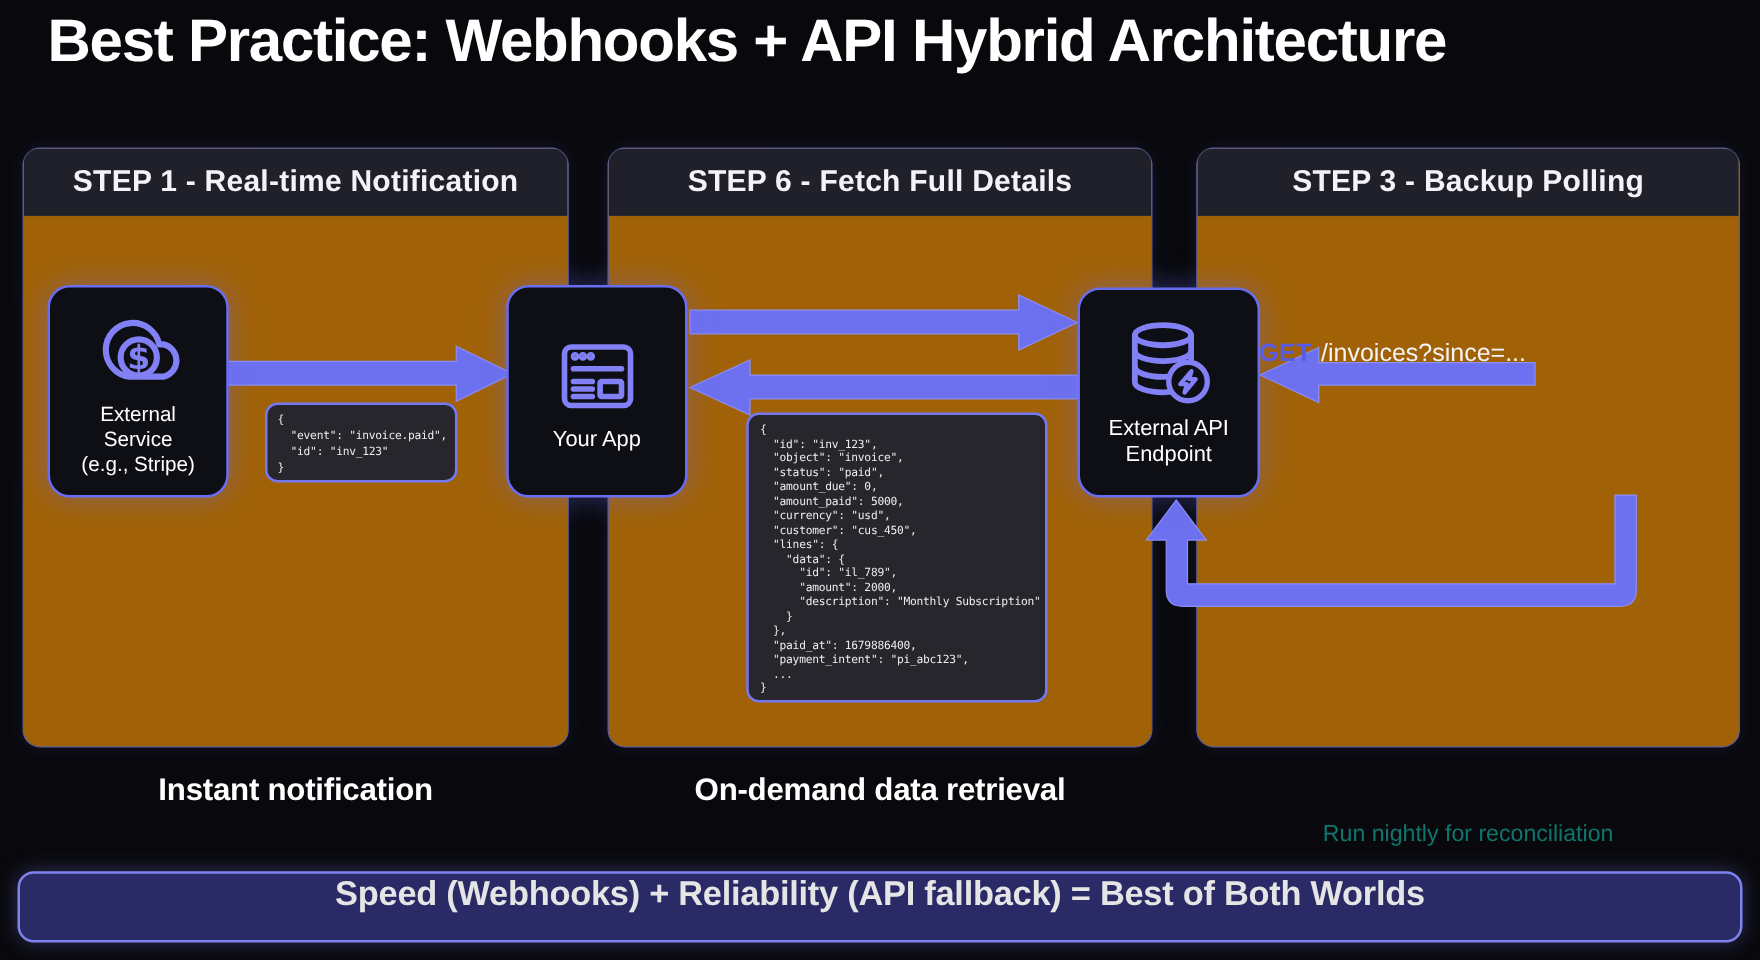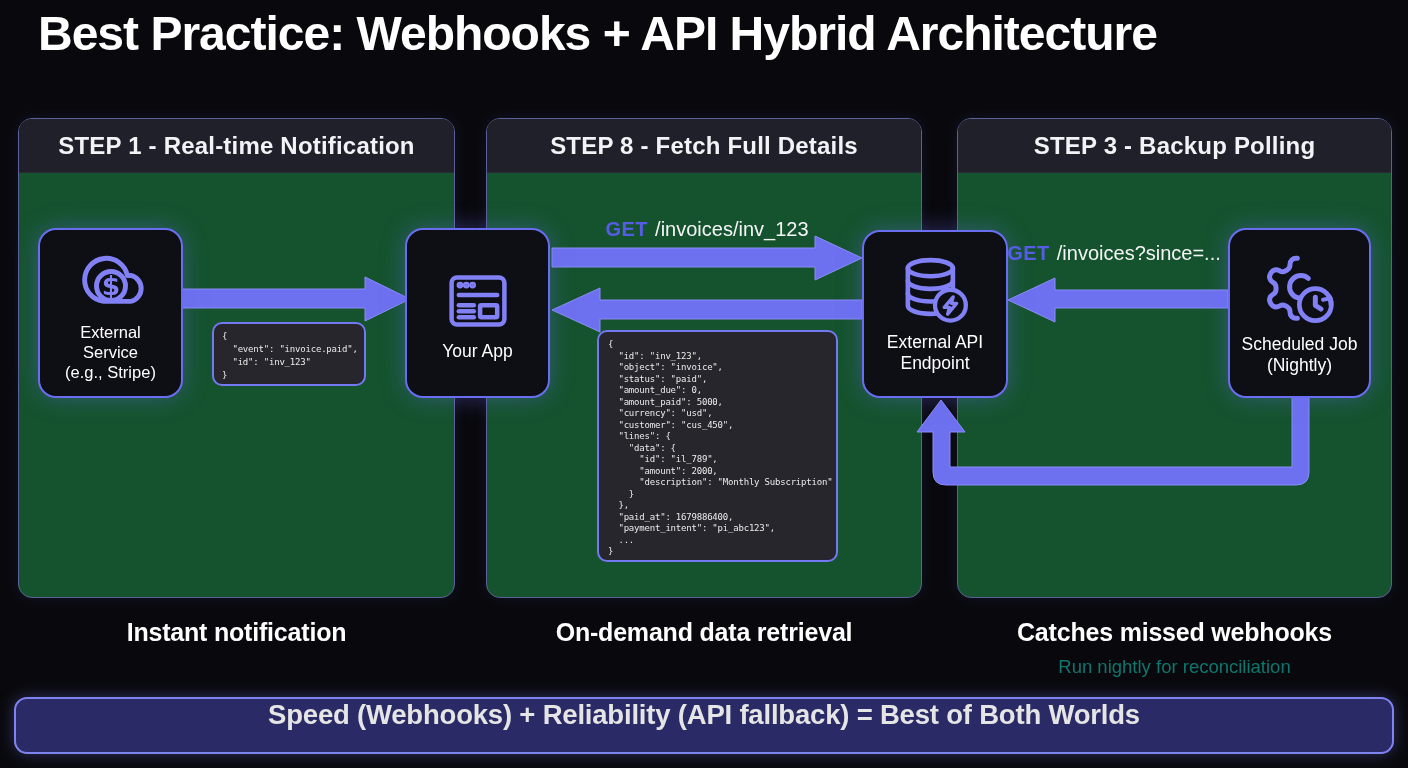--- a/index.html
+++ b/index.html
@@ -19,21 +19,21 @@
   body{font-family:"Liberation Sans",sans-serif;}
   .stage{position:relative;width:1408px;height:768px;background:#09090d;overflow:hidden;}
 
   .page-title{
     position:absolute;left:38px;top:6px;width:1340px;
     color:#fff;font-size:48px;font-weight:700;letter-spacing:-1px;white-space:nowrap;
   }
 
   .panel{
     position:absolute;top:118px;height:480px;
-    background:#14532d;border:1.5px solid var(--panel-border);border-radius:14px;
+    background:#a16207;border:1.5px solid var(--panel-border);border-radius:14px;
     box-shadow:0 0 14px rgba(99,102,241,.12);
   }
   .panel-header{
     height:54px;background:#20202a;border-radius:12px 12px 0 0;
     border-bottom:1px solid rgba(255,255,255,.05);
     display:flex;align-items:center;justify-content:center;
     color:#f2f2f7;font-size:24px;font-weight:600;letter-spacing:.2px;
   }
   .panel-1{left:18px;width:437px;}
   .panel-2{left:486px;width:436px;}
@@ -43,21 +43,21 @@
   .arrow-shape{fill:var(--arrow);stroke:#8b8ef7;stroke-width:1;}
 
   .arrow-label{
     position:absolute;z-index:3;text-align:center;white-space:nowrap;
     font-size:20px;color:#f5f5f8;
   }
   .arrow-label .method{font-weight:700;color:var(--method);letter-spacing:.5px;}
   .arrow-label .path{margin-left:7px;font-weight:400;}
   .label-webhook{left:182px;top:259px;width:228px;}
   .label-fetch{left:552px;top:218px;width:310px;}
-  .label-poll{left:1000px;top:242px;width:228px;}
+  .label-poll{left:1000px;top:272px;width:228px;}
 
   .node{
     position:absolute;z-index:4;
     background:#0e0e15;border:2px solid var(--node-border);border-radius:18px;
     box-shadow:0 0 24px rgba(105,109,240,.38);
     display:flex;flex-direction:column;align-items:center;justify-content:center;
     gap:4px;padding:8px 4px;
   }
   .node-label{
     color:#fff;font-size:17.5px;line-height:21px;text-align:center;white-space:pre-line;
@@ -104,40 +104,37 @@
 
   <h1 class="page-title">Best Practice: Webhooks + API Hybrid Architecture</h1>
 
   <section class="panel panel-1">
     <header class="panel-header">
       <span>STEP 1 - Real-time Notification</span>
     </header>
   </section>
   <section class="panel panel-2">
     <header class="panel-header">
-      <span>STEP 8 - Fetch Full Details</span>
+      <span>STEP 6 - Fetch Full Details</span>
     </header>
   </section>
   <section class="panel panel-3">
     <header class="panel-header">
       <span>STEP 3 - Backup Polling</span>
     </header>
   </section>
 
   <svg class="arrow-layer" width="1408" height="768" viewBox="0 0 1408 768">
     <polygon class="arrow-shape" points="182,289 365,289 365,277 410,299 365,321 365,308 182,308"></polygon>
     <polygon class="arrow-shape" points="552,248 815,248 815,236 862,258 815,280 815,267 552,267"></polygon>
     <polygon class="arrow-shape" points="862,300 600,300 600,288 552,310 600,332 600,319 862,319"></polygon>
     <polygon class="arrow-shape" points="1228,290 1055,290 1055,278 1008,300 1055,322 1055,308 1228,308"></polygon>
     <path class="arrow-shape" d="M917,432 L941,400 L965,432 L950,432 L950,467 L1292,467 L1292,396 L1309,396 L1309,472 Q1309,485 1296,485 L946,485 Q933,485 933,472 L933,432 Z"></path>
   </svg>
 
-  <div class="arrow-label label-fetch">
-    <span class="method">GET</span><span class="path">/invoices/inv_123</span>
-  </div>
   <div class="arrow-label label-poll">
     <span class="method">GET</span><span class="path">/invoices?since=...</span>
   </div>
 
   <div class="node node-external-service">
     <svg class="icon" width="74" height="74" viewBox="0 0 24 24" fill="none" stroke="#8181f5" stroke-width="1.6" stroke-linecap="round" stroke-linejoin="round">
       <path d="M18.4 10.2h-1.1A7 7 0 1 0 9.6 18.6h8.8a4.3 4.3 0 0 0 0-8.4z"></path>
       <circle cx="12" cy="13.6" r="4.7" fill="#0e0e15"></circle>
       <text x="12" y="16.7" text-anchor="middle" font-family="DejaVu Sans, sans-serif" font-size="8.6" font-weight="bold" fill="#8181f5" stroke="none">$</text>
     </svg>
@@ -168,32 +165,20 @@
       <path d="M17.8 4.6v7.2"></path>
       <path d="M3.2 8.7c0 1.45 3.27 2.6 7.3 2.6s7.3-1.15 7.3-2.6"></path>
       <path d="M3.2 12.8c0 1.45 3.27 2.6 7.3 2.6 1.3 0 2.5-.12 3.56-.33"></path>
       <circle cx="17" cy="16.6" r="5" fill="#0e0e15" stroke-width="1.4"></circle>
       <polygon points="17.9,13.9 15,17.3 16.7,17.3 16.1,19.5 19,16 17.3,16" stroke-width="1.1" fill="none"></polygon>
     </svg>
     <div class="node-label">External API
 Endpoint</div>
   </div>
 
-  <div class="node node-scheduled-job">
-    <svg class="icon" width="80" height="80" viewBox="0 0 24 24" fill="none" stroke="#8181f5" stroke-width="1.5" stroke-linecap="round" stroke-linejoin="round">
-      <path d="M11.2 2.5h-.4a1.8 1.8 0 0 0-1.8 1.8v.16a1.8 1.8 0 0 1-.9 1.56l-.39.22a1.8 1.8 0 0 1-1.8 0l-.13-.07a1.8 1.8 0 0 0-2.46.66l-.2.34a1.8 1.8 0 0 0 .66 2.46l.13.09a1.8 1.8 0 0 1 .9 1.55v.46a1.8 1.8 0 0 1-.9 1.57l-.13.08a1.8 1.8 0 0 0-.66 2.46l.2.34a1.8 1.8 0 0 0 2.46.66l.13-.07a1.8 1.8 0 0 1 1.8 0l.39.22a1.8 1.8 0 0 1 .9 1.56v.16a1.8 1.8 0 0 0 1.8 1.8h.4"></path>
-      <path d="M13.6 14.2a3.4 3.4 0 1 1 .9-5.7"></path>
-      <circle cx="16.6" cy="16.4" r="4.8" fill="#0e0e15" stroke-width="1.4"></circle>
-      <path d="M16.6 14.2v2.4l1.7 1.1"></path>
-      <path d="M20.9 14.3a4.8 4.8 0 0 1 .4 2"></path>
-      <polyline points="19.6,12.6 21.2,14.5 18.9,14.9" stroke-width="1.2"></polyline>
-    </svg>
-    <div class="node-label">Scheduled Job
-(Nightly)</div>
-  </div>
 
   <pre class="code-block code-webhook">{
   "event": "invoice.paid",
   "id": "inv_123"
 }</pre>
   <pre class="code-block code-invoice">{
   "id": "inv_123",
   "object": "invoice",
   "status": "paid",
   "amount_due": 0,
@@ -207,20 +192,19 @@
       "description": "Monthly Subscription"
     }
   },
   "paid_at": 1679886400,
   "payment_intent": "pi_abc123",
   ...
 }</pre>
 
   <div class="caption caption-1">Instant notification</div>
   <div class="caption caption-2">On-demand data retrieval</div>
-  <div class="caption caption-3">Catches missed webhooks</div>
   <div class="subcaption">Run nightly for reconciliation</div>
 
   <div class="banner">
     <span>Speed (Webhooks) + Reliability (API fallback) = Best of Both Worlds</span>
   </div>
 
 </div>
 
 </body></html>

